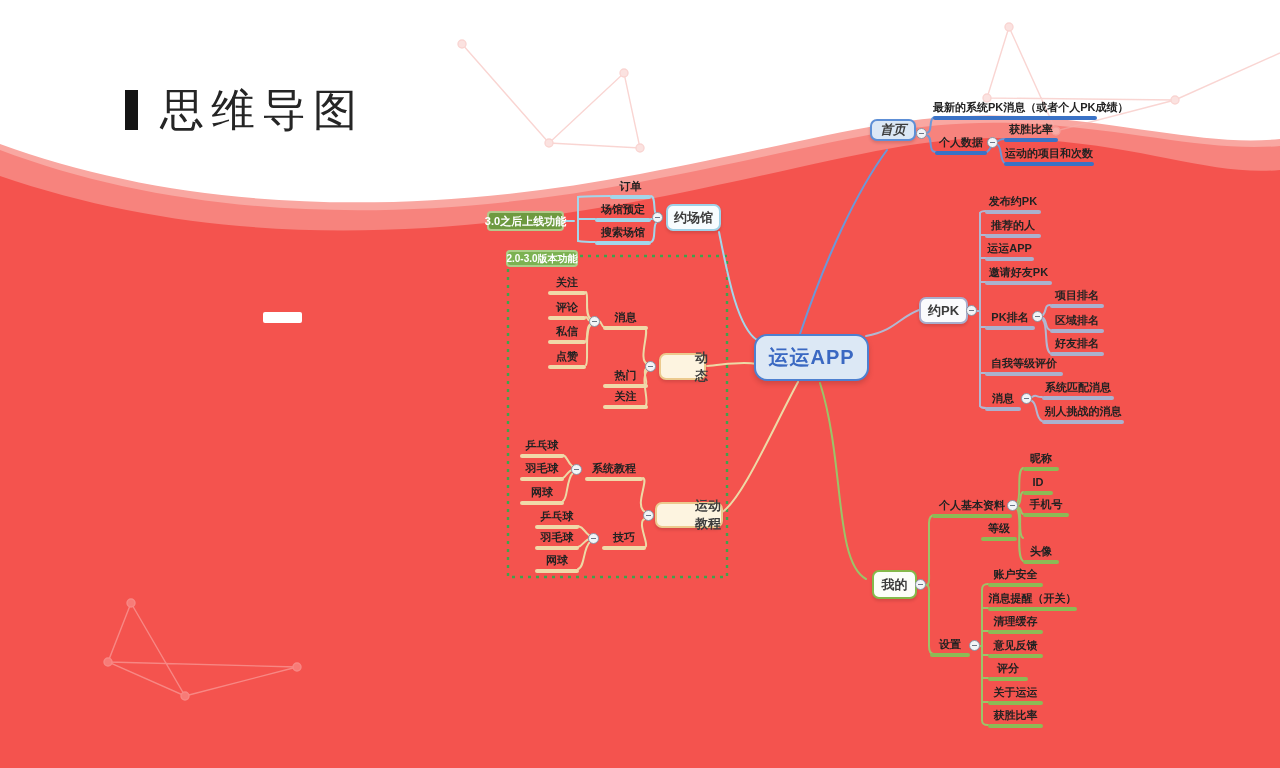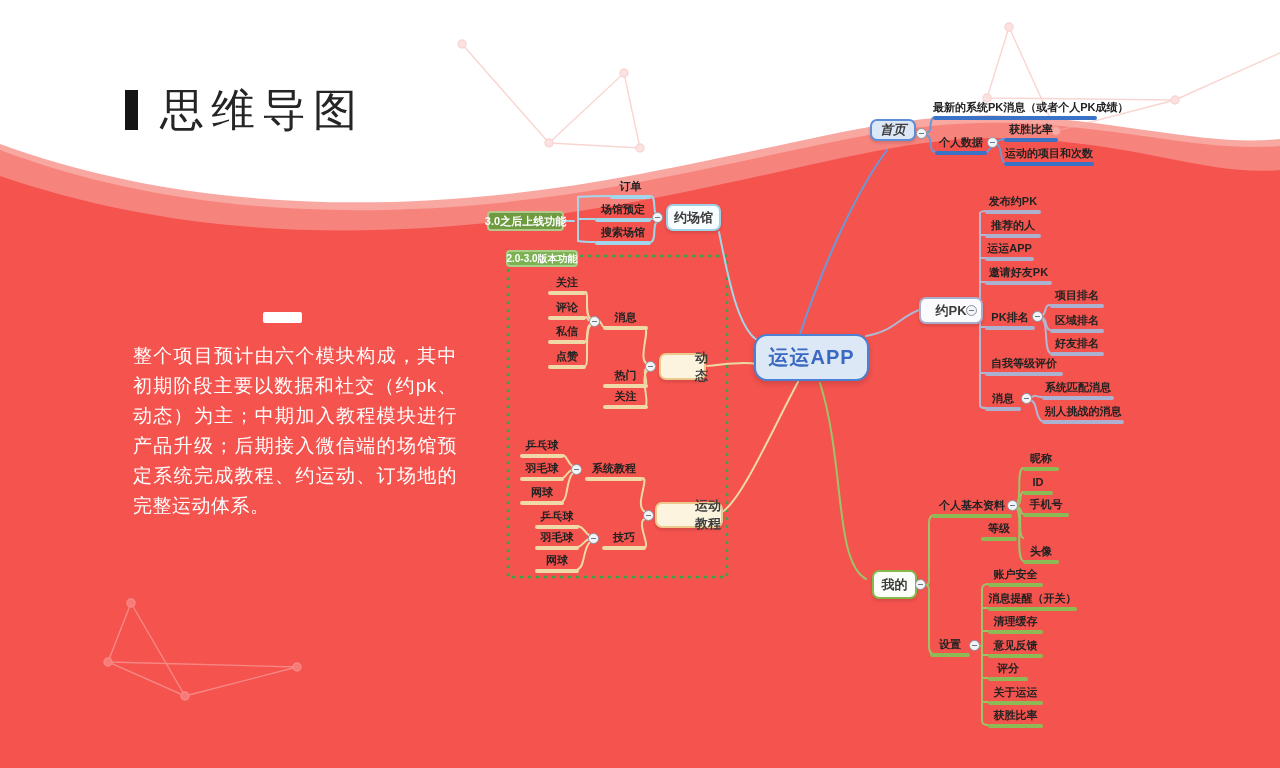--- a/index.html
+++ b/index.html
@@ -173,21 +173,20 @@
       <path d="M982,720 C982,724 984,725 988,725"></path>
     </g>
   </svg>
 
   <div class="title-block">
     <span class="title-bar"></span>
     <h1 class="page-title">思维导图</h1>
   </div>
 
   <div class="intro-dash"></div>
-  <p class="intro-text">整个项目预计由六个模块构成，其中初期阶段主要以数据和社交（约pk、动态）为主；中期加入教程模块进行产品升级；后期接入微信端的场馆预定系统完成教程、约运动、订场地的完整运动体系。</p>
 
   <div class="mnode n-central" style="left:754px;top:334px;width:115px;height:47px;">运运APP</div>
 
   <div class="mnode n-home" style="left:870px;top:119px;width:46px;height:22px;font-style:italic;">首页</div>
   <div class="topic b-home" style="left:933px;top:101px;width:164px;">最新的系统PK消息（或者个人PK成绩）</div>
   <div class="topic b-home" style="left:935px;top:136px;width:52px;">个人数据</div>
   <div class="topic b-home" style="left:1004px;top:123px;width:54px;">获胜比率</div>
   <div class="topic b-home" style="left:1004px;top:147px;width:90px;">运动的项目和次数</div>
 
   <div class="tag tag-30" style="left:487px;top:211px;width:77px;height:20px;">3.0之后上线功能</div>
@@ -199,21 +198,21 @@
   <div class="tag tag-20" style="left:506px;top:250px;width:72px;height:17px;">2.0-3.0版本功能</div>
   <div class="mnode n-feed" style="left:659px;top:353px;width:47px;height:27px;">动态</div>
   <div class="topic b-feed" style="left:603px;top:311px;width:45px;">消息</div>
   <div class="topic b-feed" style="left:548px;top:276px;width:38px;">关注</div>
   <div class="topic b-feed" style="left:548px;top:301px;width:38px;">评论</div>
   <div class="topic b-feed" style="left:548px;top:325px;width:38px;">私信</div>
   <div class="topic b-feed" style="left:548px;top:350px;width:38px;">点赞</div>
   <div class="topic b-feed" style="left:603px;top:369px;width:45px;">热门</div>
   <div class="topic b-feed" style="left:603px;top:390px;width:45px;">关注</div>
 
-  <div class="mnode n-pk" style="left:919px;top:297px;width:64px;height:27px;">约PK</div>
+  <div class="mnode n-pk" style="left:919px;top:297px;width:49px;height:27px;">约PK</div>
   <div class="topic b-pk" style="left:985px;top:195px;width:56px;">发布约PK</div>
   <div class="topic b-pk" style="left:985px;top:219px;width:56px;">推荐的人</div>
   <div class="topic b-pk" style="left:985px;top:242px;width:49px;">运运APP</div>
   <div class="topic b-pk" style="left:985px;top:266px;width:67px;">邀请好友PK</div>
   <div class="topic b-pk" style="left:985px;top:311px;width:50px;">PK排名</div>
   <div class="topic b-pk" style="left:1050px;top:289px;width:54px;">项目排名</div>
   <div class="topic b-pk" style="left:1050px;top:314px;width:54px;">区域排名</div>
   <div class="topic b-pk" style="left:1050px;top:337px;width:54px;">好友排名</div>
   <div class="topic b-pk" style="left:985px;top:357px;width:78px;">自我等级评价</div>
   <div class="topic b-pk" style="left:985px;top:392px;width:36px;">消息</div>

